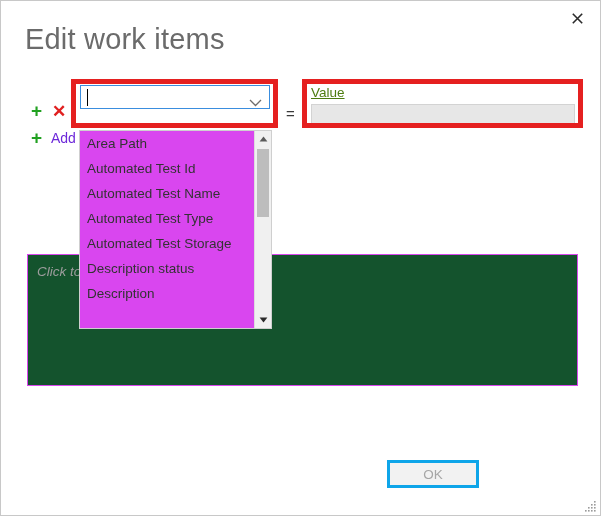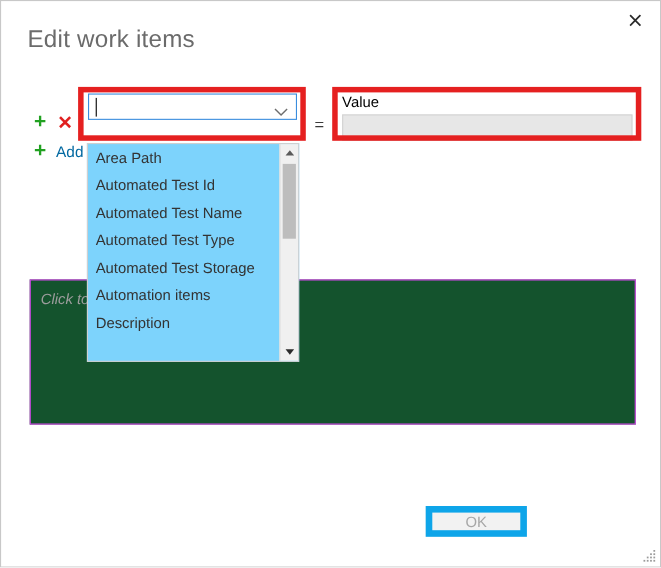--- a/index.html
+++ b/index.html
@@ -24,21 +24,21 @@
   .titlebar {
     position: absolute;
     left: 0; top: 0;
     width: 601px;
     height: 58px;
   }
   .dialog-title {
     position: absolute;
     left: 24px;
     top: 22px;
-    font-size: 22px;
+    font-size: 29px;
     color: #6b6b6b;
     font-weight: 400;
     letter-spacing: 0.2px;
     white-space: nowrap;
   }
   .close-btn {
     position: absolute;
     right: 10px;
     top: 4px;
     width: 30px;
@@ -74,21 +74,21 @@
     user-select: none;
   }
   .icon-plus-1 { position: absolute; left: 0px;  top: 0px; }
   .icon-x-1    { position: absolute; left: 21px; top: 1px; }
   .icon-plus-2 { position: absolute; left: 0px;  top: 27px; }
   .add-label {
     position: absolute;
     left: 20px;
     top: 29px;
     font-size: 14px;
-    color: #0369a1;
+    color: #6d28d9;
     white-space: nowrap;
     cursor: pointer;
   }
 
   
   .red-box {
     position: absolute;
     border: 5px solid #e52020;
     box-sizing: border-box;
     background: transparent;
@@ -145,23 +145,24 @@
 
   
   .value-group {
     position: absolute;
     left: 310px;
     top: 84px;
     width: 264px;
   }
   .value-label {
     font-size: 13.5px;
-    color: #000000;
+    color: #4d7c0f;
     margin-bottom: 4px;
     white-space: nowrap;
+    text-decoration: underline;
   }
   .value-input {
     width: 264px;
     height: 24px;
     background: #e7e7e7;
     border: 1px solid #d3d3d3;
     box-sizing: border-box;
   }
 
   
@@ -186,21 +187,21 @@
     white-space: nowrap;
   }
 
   
   .dropdown {
     position: absolute;
     left: 78px;
     top: 129px;
     width: 193px;
     height: 199px;
-    background: #7dd3fc;
+    background: #d946ef;
     border: 1px solid #cfcfcf;
     box-sizing: border-box;
     z-index: 40;
   }
   .dd-list {
     position: absolute;
     left: 0; top: 0;
     width: 174px;
     height: 197px;
     overflow: hidden;
@@ -247,21 +248,21 @@
     background: #bdbdbd;
     cursor: pointer;
   }
 
   
   .btn {
     position: absolute;
     width: 92px;
     height: 28px;
     background: #f2f2f2;
-    border: 6px solid #0ea5e9;
+    border: 3px solid #0ea5e9;
     box-sizing: border-box;
     font-size: 13.5px;
     font-family: "Liberation Sans", sans-serif;
     color: #1a1a1a;
     cursor: pointer;
     display: flex;
     align-items: center;
     justify-content: center;
   }
   .btn-ok {
@@ -331,21 +332,21 @@
     <div class="textarea-placeholder">Click to</div>
   </div>
 
   <div class="dropdown">
     <div class="dd-list">
       <div class="dd-item">Area Path</div>
       <div class="dd-item">Automated Test Id</div>
       <div class="dd-item">Automated Test Name</div>
       <div class="dd-item">Automated Test Type</div>
       <div class="dd-item">Automated Test Storage</div>
-      <div class="dd-item">Automation items</div>
+      <div class="dd-item">Description status</div>
       <div class="dd-item">Description</div>
     </div>
     <div class="dd-scrollbar">
       <div class="dd-arrow-up">
         <svg width="9" height="6" viewBox="0 0 9 6" aria-hidden="true">
           <path d="M4.5,0.6 L8.4,5.4 L0.6,5.4 Z" fill="#5a5a5a"></path>
         </svg>
       </div>
       <div class="dd-thumb"></div>
       <div class="dd-arrow-down">

